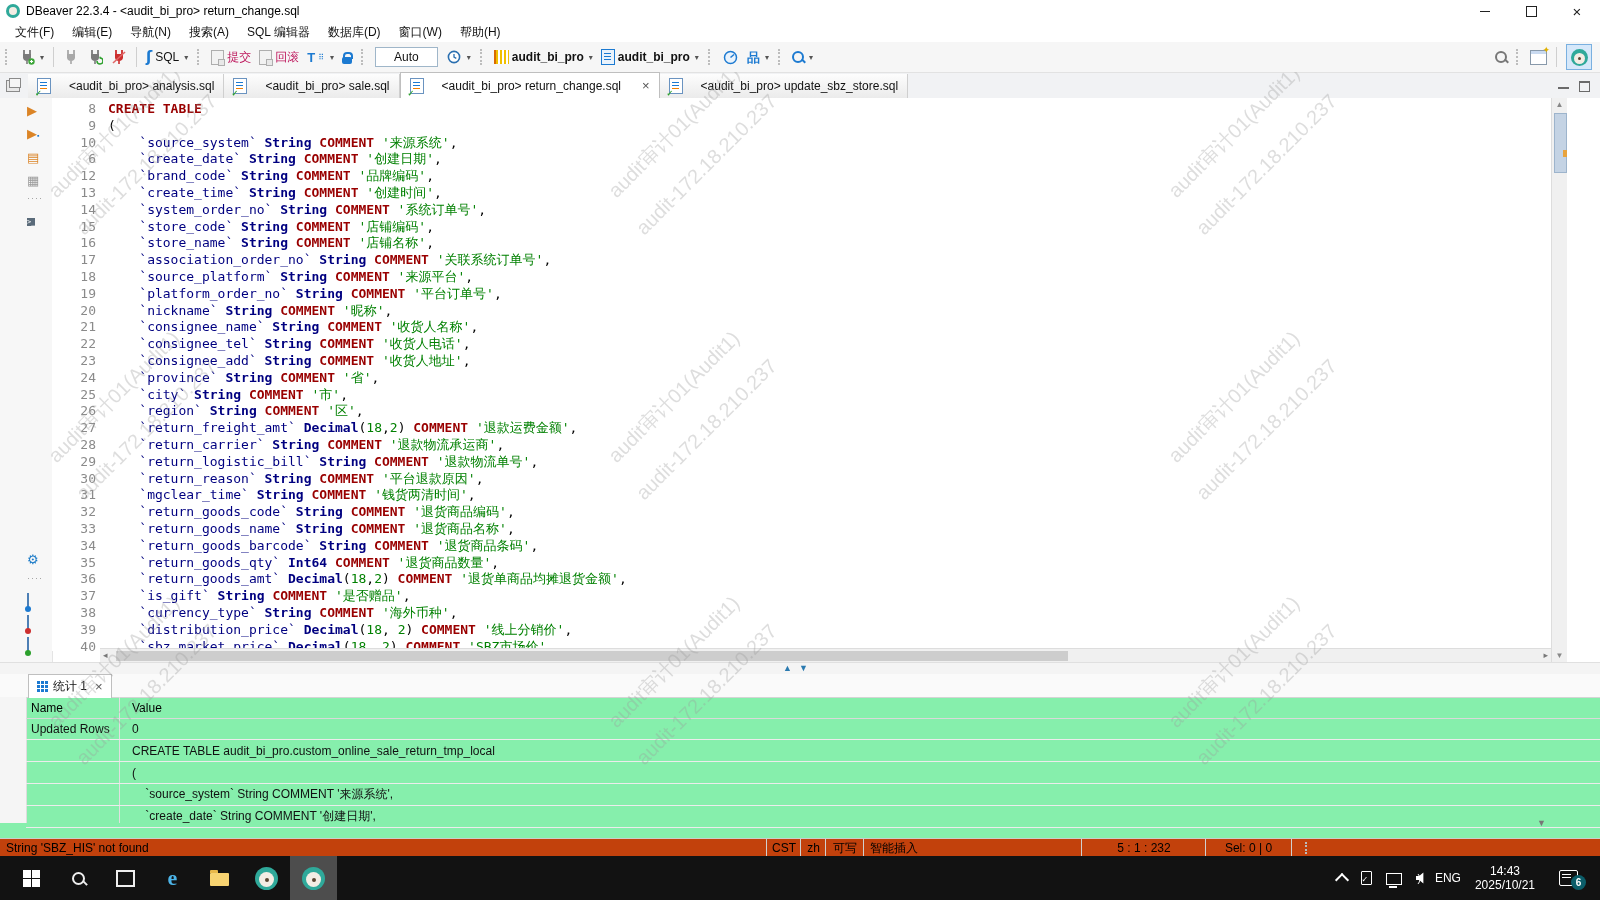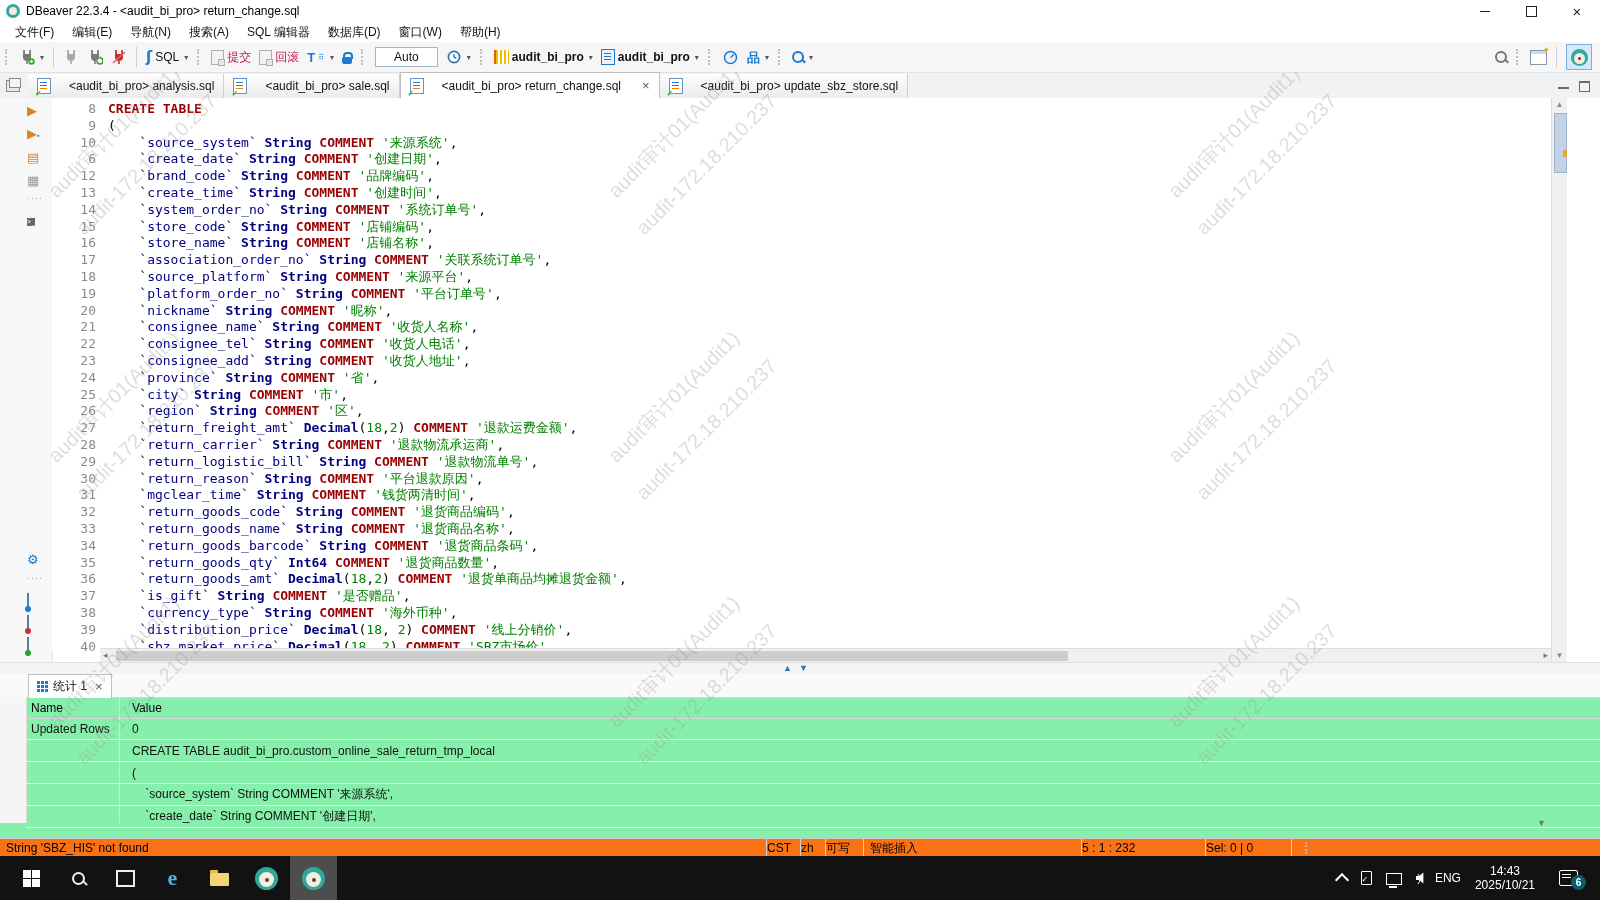--- a/index.html
+++ b/index.html
@@ -105,23 +105,23 @@
   #bp-header{position:absolute;left:26px;top:23px;width:1574px;height:21px;border-bottom:1px solid #d9d9d9;display:flex;align-items:center}
   .bp-col-name{width:93px;padding-left:5px;color:#000}
   .bp-col-value{padding-left:8px;color:#000}
   #bp-vline{position:absolute;left:119px;top:23px;width:1px;height:126px;background:#e0e0e0}
   #bp-rows{position:absolute;left:26px;top:44px;width:1574px}
   .bp-row{height:21px;display:flex;align-items:center;border-bottom:1px solid #ececec}
   .bp-cell-name{width:93px;padding-left:5px;flex:none;white-space:pre}
   .bp-cell-value{padding-left:8px;white-space:pre}
   #bp-chevron{position:absolute;left:1537px;top:144px;font-size:9px;color:#777}
   
-  #statusbar{left:0;top:838px;width:1600px;height:18px;background:#f97316;border-top:1px solid #ccc}
+  #statusbar{left:0;top:838px;width:1600px;height:18px;background:#c2410c;border-top:1px solid #ccc}
   #status-msg{position:absolute;left:6px;top:0;line-height:18px;color:#000}
-  .st-cell{position:absolute;top:0;height:18px;line-height:18px;border-left:1px solid #d0d0d0;color:#000}
+  .st-cell{position:absolute;top:0;height:18px;line-height:18px;text-align:center;border-left:1px solid #d0d0d0;color:#000}
   .st-grip{position:absolute;top:3px;width:3px;height:12px;border-left:2px dotted #bbb}
   
   #taskbar{left:0;top:856px;width:1600px;height:44px;background:#121212;display:flex;align-items:center}
   .tk-slot{width:47px;height:44px;display:flex;align-items:center;justify-content:center}
   .tk-slot.active{background:#4d4d4d}
   .win-logo{width:17px;height:17px;display:grid;grid-template-columns:8px 8px;grid-template-rows:8px 8px;gap:1px}
   .win-logo div{background:#fff}
   .mag-w{width:9px;height:9px;border:2px solid #eee;border-radius:50%;position:relative}
   .mag-w:after{content:"";position:absolute;left:8px;top:8px;width:6px;height:2px;background:#eee;transform:rotate(45deg)}
   .taskview{width:15px;height:13px;border:2px solid #eee;position:relative}

